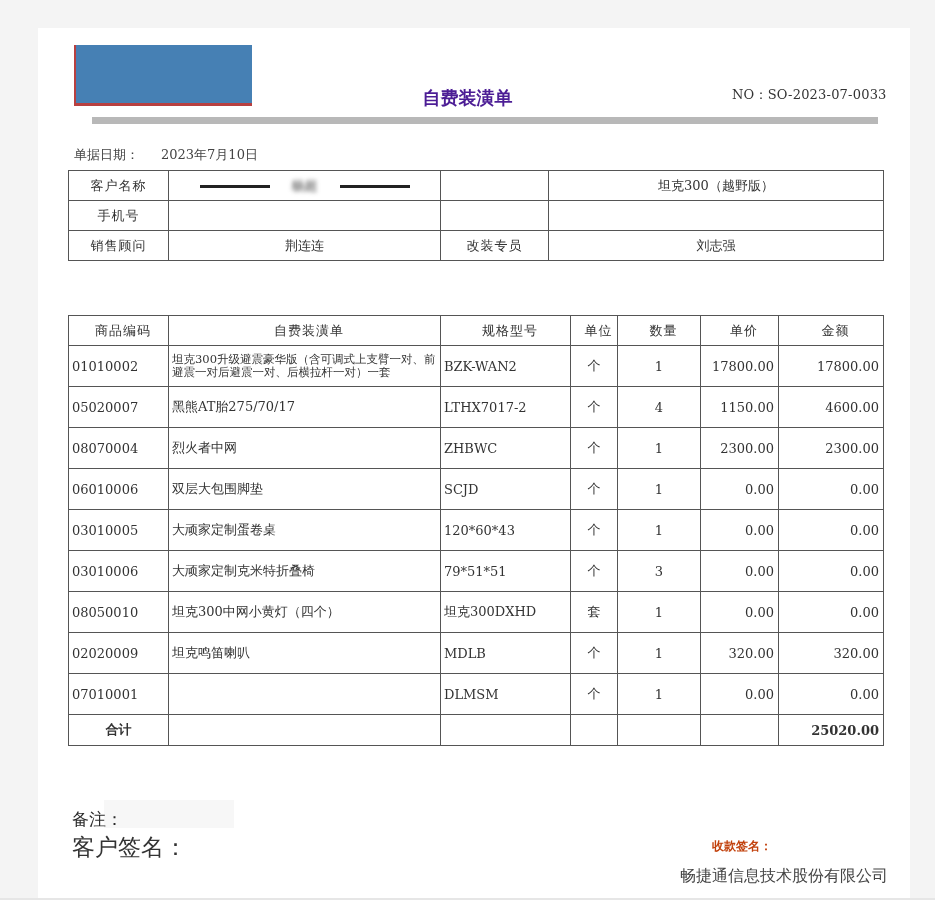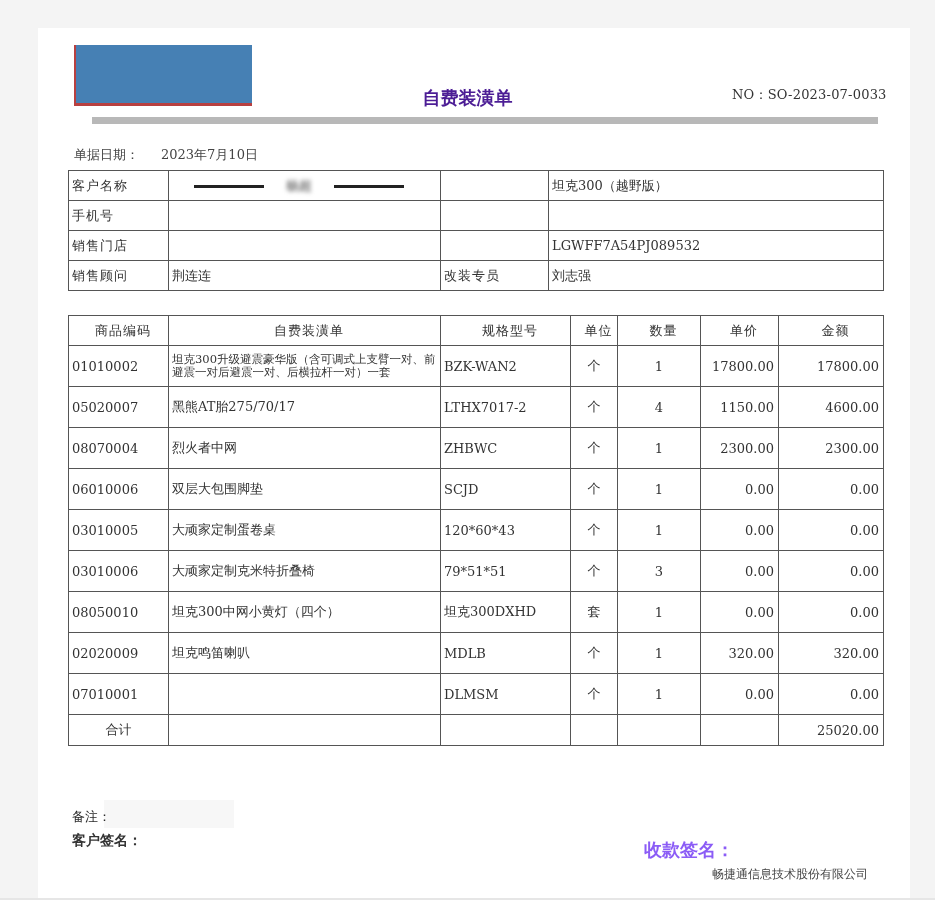--- a/index.html
+++ b/index.html
@@ -12,38 +12,38 @@
           border-left: 2px solid #b84040; border-bottom: 3px solid #b84040; }
   .docno { position: absolute; left: 732px; top: 50px; font-size: 13px; letter-spacing: 0.2px; color: #333; margin-top: 36px; }
   .title { position: absolute; left: 0; width: 935px; top: 86px; text-align: center; font-size: 18px; font-weight: bold; color: #4c1d95; }
   .rule { position: absolute; left: 92px; top: 117px; width: 786px; height: 7px; background: #b8b8b8; }
   .date-row { position: absolute; left: 74px; top: 146px; font-size: 13px; color: #444; text-align: right; }
   .date-row span { margin-right: 22px; }
 
   table { border-collapse: collapse; position: absolute; table-layout: fixed; }
   td { border: 1.5px solid #555; font-size: 13px; padding: 0 3px; color: #333; overflow: hidden; white-space: nowrap; }
   .info { left: 68px; top: 170px; width: 815px; }
-  .info td { height: 29px; }
+  .info td { height: 29px; text-align: center; }
   .info .lbl { letter-spacing: 1px; }
   .blurred { filter: blur(2px); color: #444; }
   .redact { display:inline-block; width: 70px; height: 3px; background:#222; vertical-align: middle; margin: 0 22px; }
 
   .items { left: 68px; top: 315px; width: 815px; }
   .items td { height: 40px; }
   .items tr.head td { height: 29px; text-align: center; letter-spacing: 1px; padding-left: 12px; }
   .items td.num { text-align: right; padding-right: 4px; }
   .items td.ctr { text-align: center; }
   .items td.wrap { white-space: normal; line-height: 13px; font-size: 11.5px; margin-left: 44px; }
-  .items tr.total td { height: 30px; }
-
-  .remark { position: absolute; left: 72px; top: 808px; font-size: 13px; }
+  .items tr.total td { height: 30px; font-weight: bold; }
+
+  .remark { position: absolute; left: 72px; top: 808px; font-size: 17px; }
   .remark-box { position: absolute; left: 104px; top: 800px; width: 130px; height: 28px; background: #f7f7f7; }
-  .sign-left { position: absolute; left: 72px; top: 832px; font-size: 14px; font-weight: bold; color: #333; }
-  .sign-right { position: absolute; left: 644px; top: 838px; font-size: 18px; font-weight: bold; color: #8b5cf6; }
-  .company { position: absolute; left: 712px; top: 866px; font-size: 12px; color: #444; }
+  .sign-left { position: absolute; left: 72px; top: 832px; font-size: 23px; font-weight: normal; color: #333; }
+  .sign-right { position: absolute; left: 712px; top: 838px; font-size: 12px; font-weight: bold; color: #c2410c; }
+  .company { position: absolute; left: 680px; top: 866px; font-size: 16px; color: #444; }
   .bottom-bar { position: absolute; left: 0; top: 898px; width: 935px; height: 2px; background: #e6e6e6; }
 </style>
 </head>
 <body>
 
 <div class="page"></div>
 <div class="logo"></div>
 <div class="docno">
   <span>NO：</span><span>SO-2023-07-0033</span>
 </div>
@@ -65,26 +65,20 @@
     <td class="lbl">客户名称</td>
     <td><span class="redact"></span><span class="blurred">杨超</span><span class="redact"></span></td>
     <td></td>
     <td>坦克300（越野版）</td>
   </tr>
   <tr>
     <td class="lbl">手机号</td>
     <td></td>
     <td></td>
     <td></td>
-  </tr>
-  <tr>
-    <td class="lbl">销售门店</td>
-    <td></td>
-    <td></td>
-    <td>LGWFF7A54PJ089532</td>
   </tr>
   <tr>
     <td class="lbl">销售顾问</td>
     <td>荆连连</td>
     <td class="lbl">改装专员</td>
     <td>刘志强</td>
   </tr>
 </tbody>
   </table>
 

